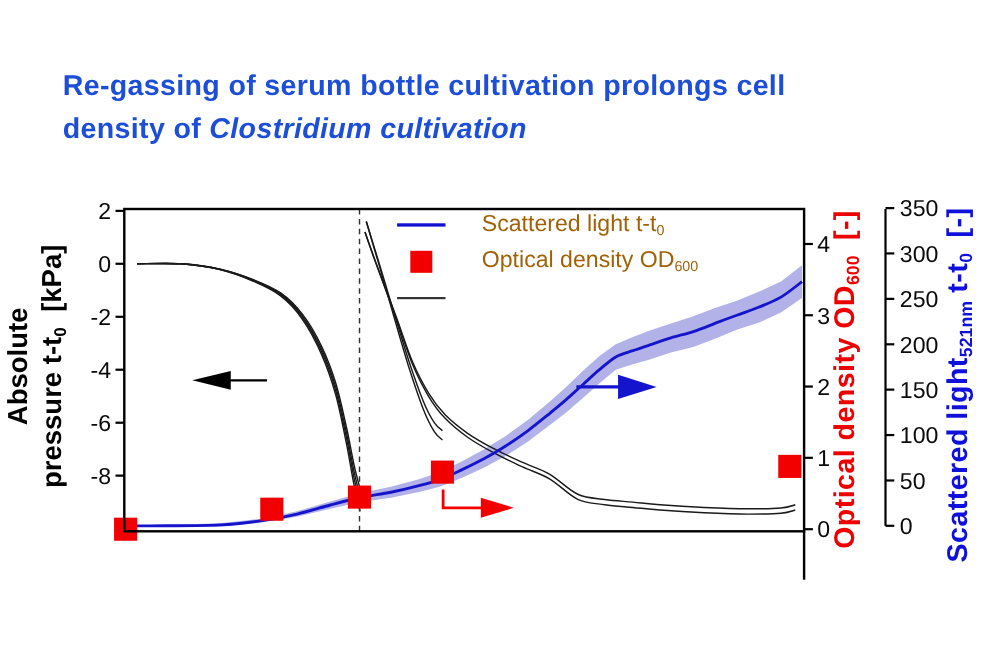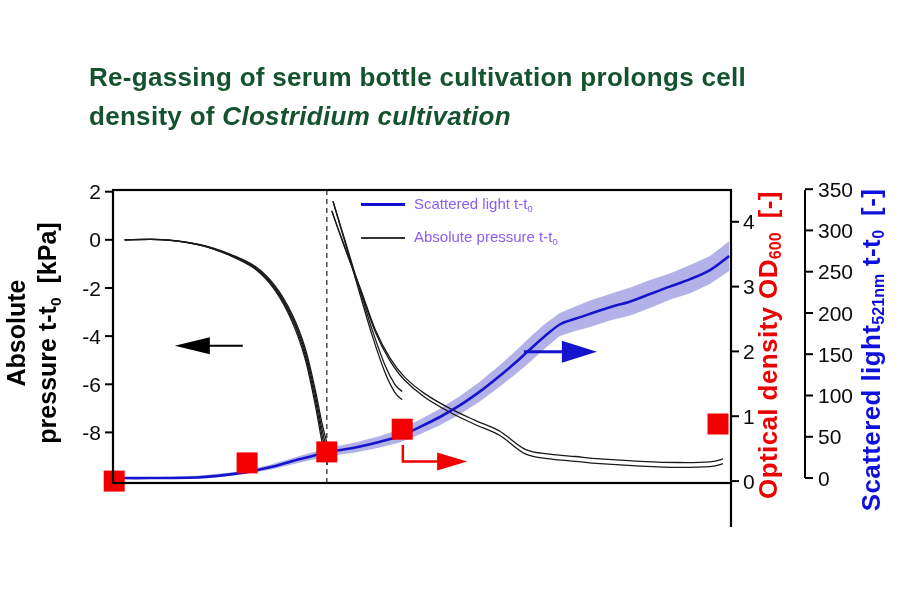--- a/index.html
+++ b/index.html
@@ -1,32 +1,32 @@
 <!DOCTYPE html>
 <html><head>
 <meta charset="utf-8">
 <style>
   html,body{margin:0;padding:0;background:#fff;}
   #fig{position:relative;width:900px;height:600px;background:#ffffff;overflow:hidden;
        font-family:"Liberation Sans",sans-serif;color:#000;}
   #plot-svg{position:absolute;left:0;top:0;}
   .title{position:absolute;left:57px;top:58px;width:760px;
-         font-size:26px;font-weight:bold;line-height:39px;letter-spacing:.3px;color:#14532d;margin-left:32px;}
+         font-size:26px;font-weight:bold;line-height:39px;letter-spacing:.3px;color:#1d4ed8;}
   .title .species{font-style:italic;}
   .rot{position:absolute;transform:translate(-50%,-50%) rotate(-90deg);white-space:nowrap;
        text-align:center;font-weight:bold;}
   .rot.pressure{font-size:25px;line-height:31px;color:#000;}
   .rot.od{font-size:26px;color:#ee0000;letter-spacing:.4px;}
   .rot.sc{font-size:26px;color:#1010dd;letter-spacing:.4px;}
   .rot sub,.legend sub{font-size:.62em;vertical-align:-0.28em;letter-spacing:0;}
   .unit{margin-left:14px;}
   .legend{position:absolute;left:352px;top:188px;}
   .legend .row{display:flex;align-items:center;height:33px;}
   .legend .marker{width:62px;display:flex;justify-content:center;align-items:center;flex:none;}
-  .legend .lbl{font-size:15px;color:#8b5cf6;white-space:nowrap;}
+  .legend .lbl{font-size:21px;color:#a16207;white-space:nowrap;margin-left:24px;}
   .mk-line-blue{width:44px;height:3px;background:#1010d0;}
   .mk-line-black{width:44px;height:2px;background:#333;}
   .mk-square{width:20px;height:20px;background:#f20000;}
 </style>
 </head>
 <body>
 
 <div id="fig">
 
   <svg id="plot-svg" width="900" height="600">
@@ -116,18 +116,23 @@
 
   <div class="legend">
     <div class="row">
       <span class="marker">
           <span class="mk-line-blue"></span>
         </span>
       <span class="lbl"><span>Scattered light t-t</span><sub>0</sub></span>
     </div>
     <div class="row">
       <span class="marker">
+          <span class="mk-square"></span>
+        </span>
+      <span class="lbl"><span>Optical density OD</span><sub>600</sub></span>
+    </div>
+    <div class="row">
+      <span class="marker">
           <span class="mk-line-black"></span>
         </span>
-      <span class="lbl"><span>Absolute pressure t-t</span><sub>0</sub></span>
     </div>
   </div>
 </div>
 
 </body></html>

